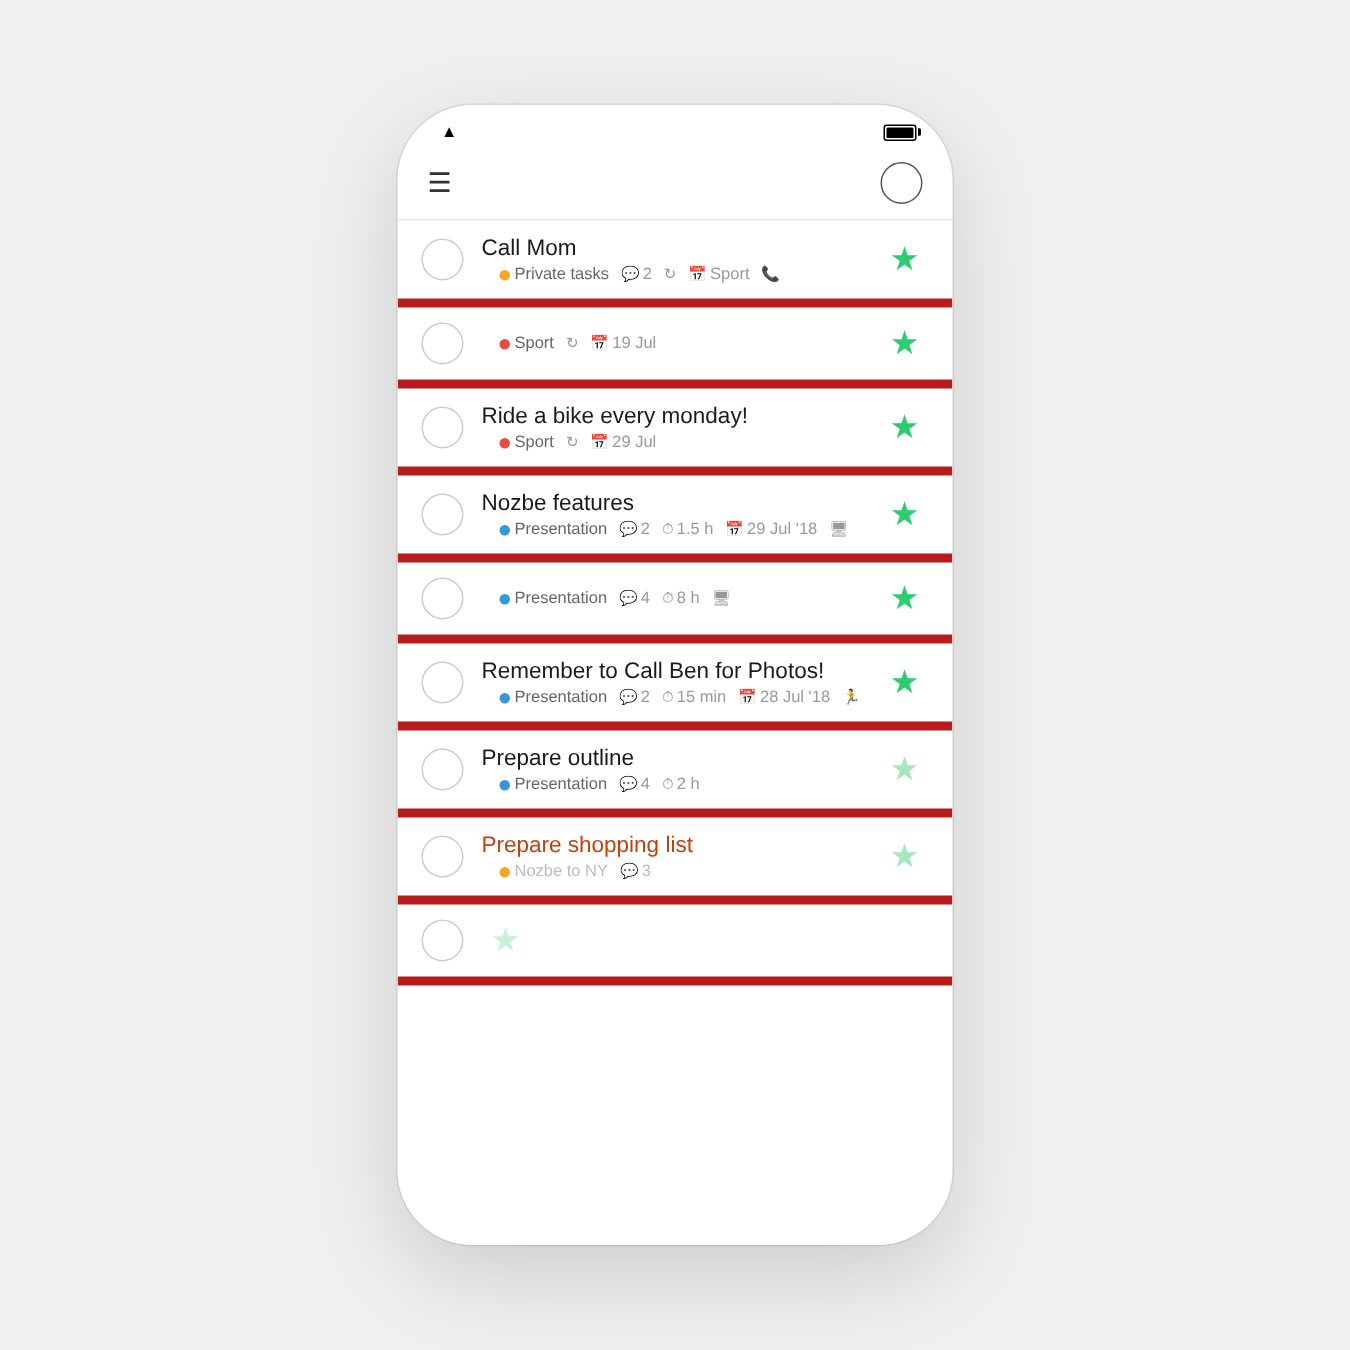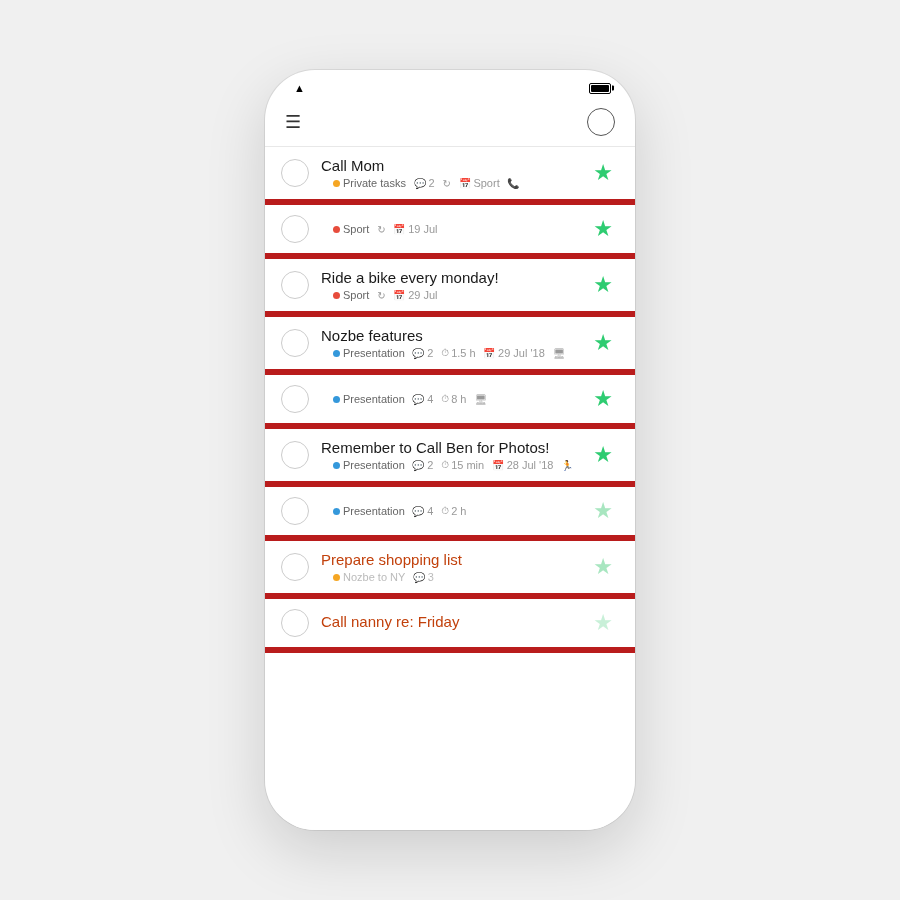--- a/index.html
+++ b/index.html
@@ -385,20 +385,21 @@
               </div>
             </div>
           </div>
           <div class="star-btn">
             <span class="star green">★</span>
           </div>
         </div>
         <div class="task-item">
           <div class="task-checkbox"></div>
           <div class="task-content">
+            <div class="task-title">Prepare outline</div>
             <div class="task-meta">
               <div class="tag">
                 <div class="tag-dot" style="background-color: rgb(52, 152, 219);"></div>
                 <span class="tag-label">Presentation</span>
               </div>
               <div class="meta-item">
                 <span class="meta-icon">💬</span>
                 <span>4</span>
               </div>
               <div class="meta-item">
@@ -425,24 +426,20 @@
                 <span>3</span>
               </div>
             </div>
           </div>
           <div class="star-btn">
             <span class="star light-green">★</span>
           </div>
         </div>
         <div class="task-item">
           <div class="task-checkbox"></div>
-          <div class="task-content">
-            <div class="task-title faded">Call nanny re: Friday</div>
-            <div class="task-meta"></div>
-          </div>
           <div class="star-btn">
             <span class="star very-light">★</span>
           </div>
         </div>
       </div>
   </div>
 
   <div class="phone-screen-fade"></div>
 </div>
 

